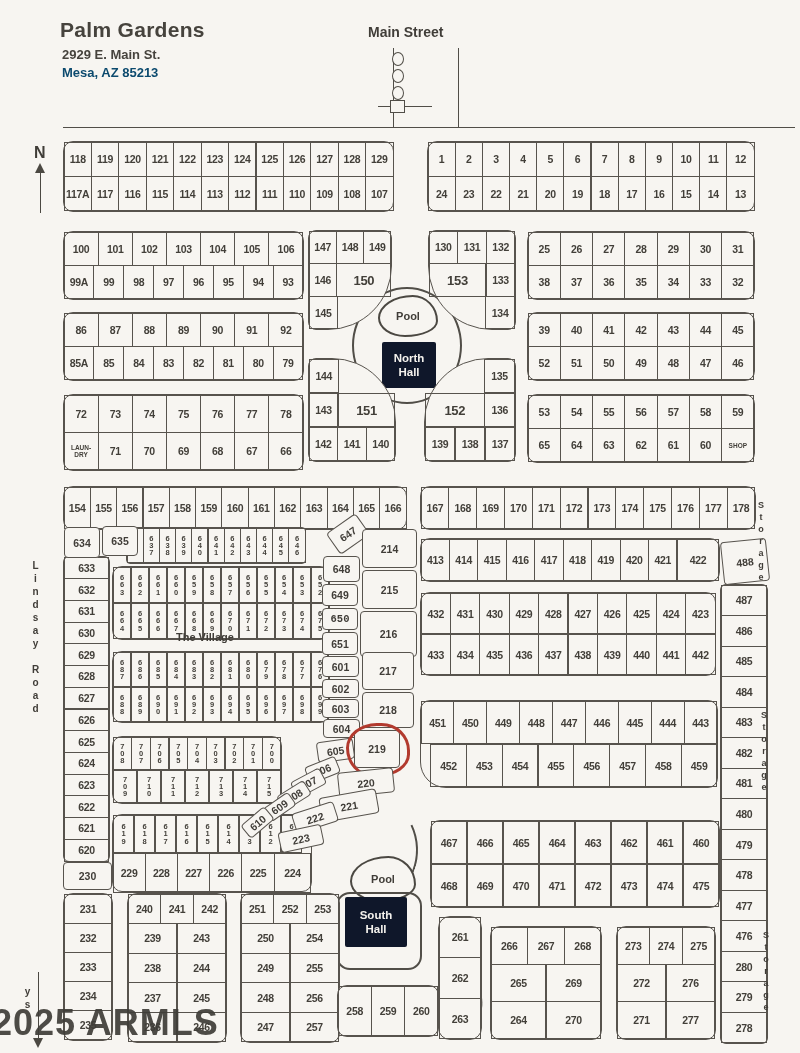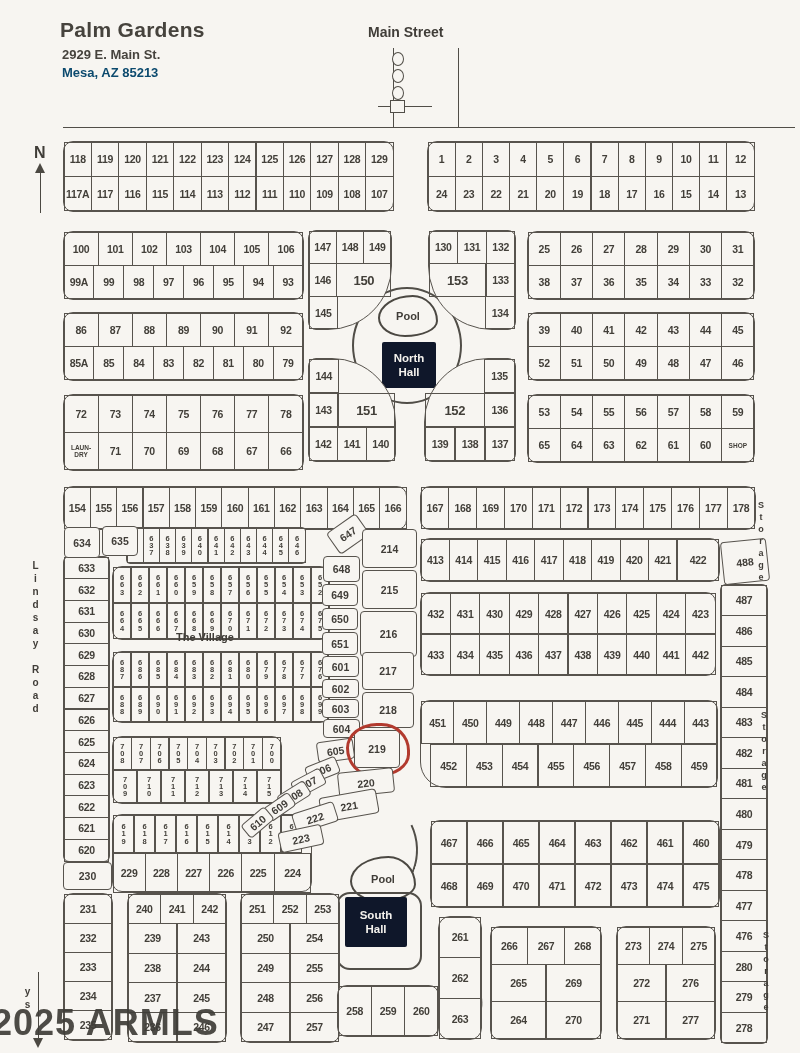--- a/index.html
+++ b/index.html
@@ -1783,21 +1783,21 @@
       </div>
       <div class="fcell" style="position: absolute; left: 330px; top: 521px; width: 36px; height: 26px; transform: rotate(-35deg);">
         <span>647</span>
       </div>
       <div class="fcell" style="position: absolute; left: 323px; top: 556px; width: 37px; height: 26px;">
         <span>648</span>
       </div>
       <div class="fcell" style="position: absolute; left: 322px; top: 584px; width: 36px; height: 22px;">
         <span>649</span>
       </div>
-      <div class="fcell" style="position: absolute; left: 322px; top: 608px; width: 36px; height: 22px;">
+      <div class="fcell" style="position: absolute; left: 322px; top: 608px; width: 36px; height: 22px; font-family: Liberation Mono, monospace;">
         <span>650</span>
       </div>
       <div class="fcell" style="position: absolute; left: 322px; top: 632px; width: 36px; height: 23px;">
         <span>651</span>
       </div>
       <div class="fcell" style="position: absolute; left: 362px; top: 529px; width: 55px; height: 39px;">
         <span>214</span>
       </div>
       <div class="fcell" style="position: absolute; left: 362px; top: 570px; width: 55px; height: 39px;">
         <span>215</span>

